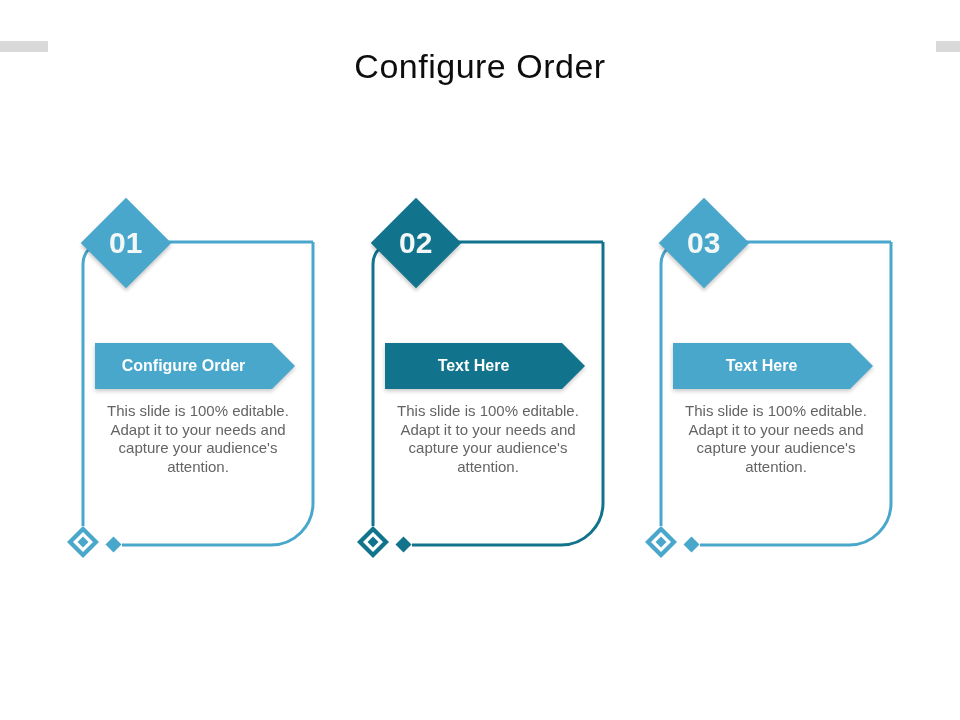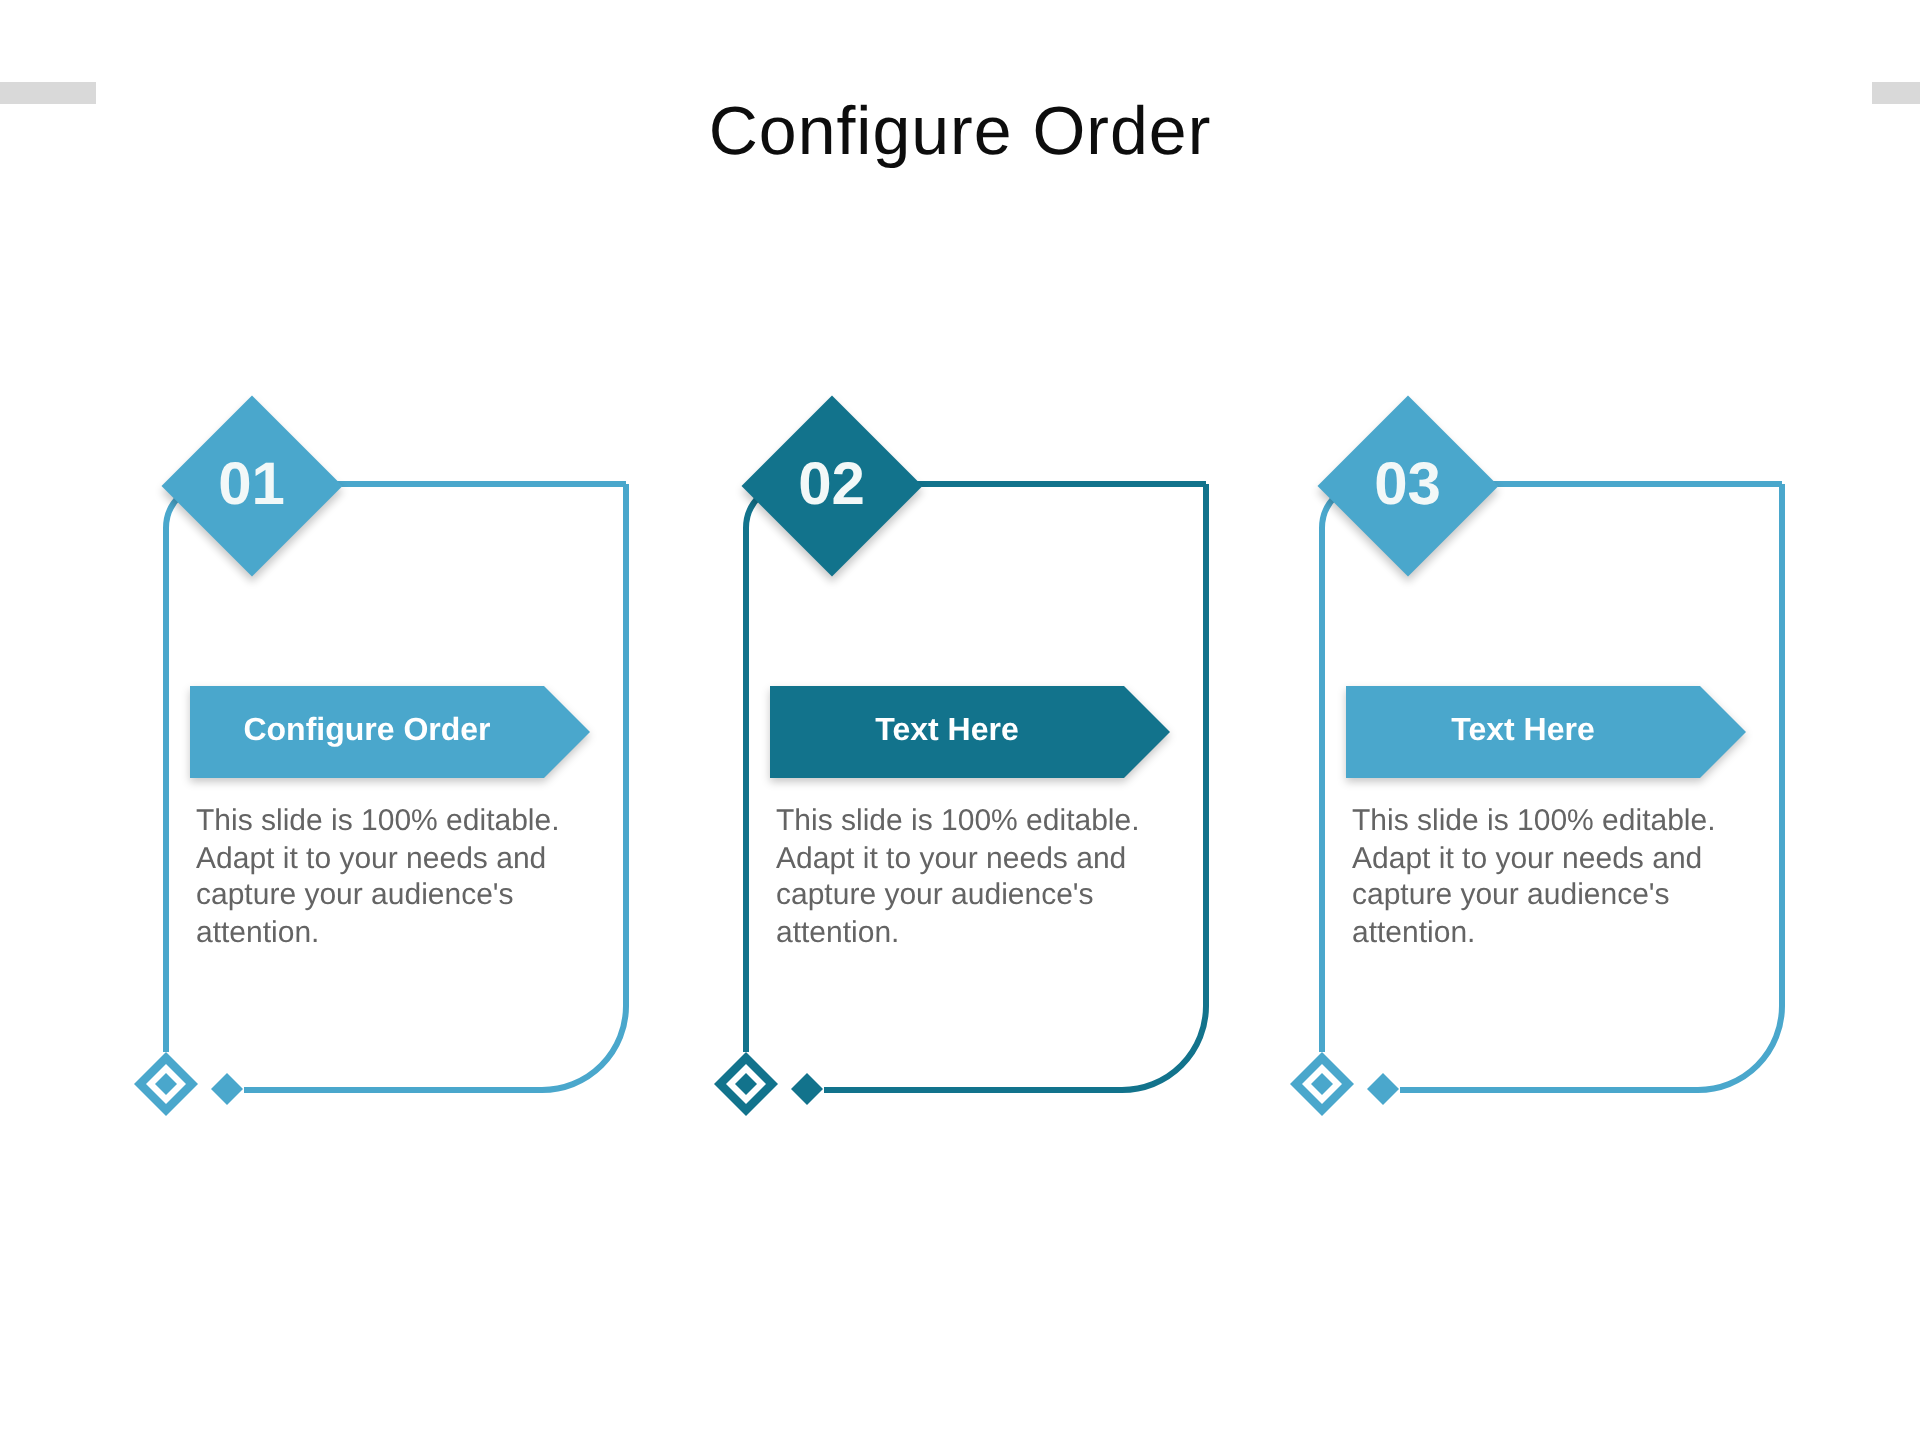--- a/index.html
+++ b/index.html
@@ -46,21 +46,21 @@
     display:flex;align-items:center;
   }
   .ribbon .ribbon-text{
     width:177px;text-align:center;color:#ffffff;
     font-size:16px;font-weight:700;
   }
 
   
   .desc{
     position:absolute;left:35px;top:212px;width:200px;
-    color:#646464;font-size:15px;line-height:18.5px;
+    text-align:center;color:#646464;font-size:15px;line-height:18.5px;
   }
 </style>
 </head>
 <body>
 
 <div class="decor-bar left"></div>
 <div class="decor-bar right"></div>
 
 <h1 class="slide-title">Configure Order</h1>
 

